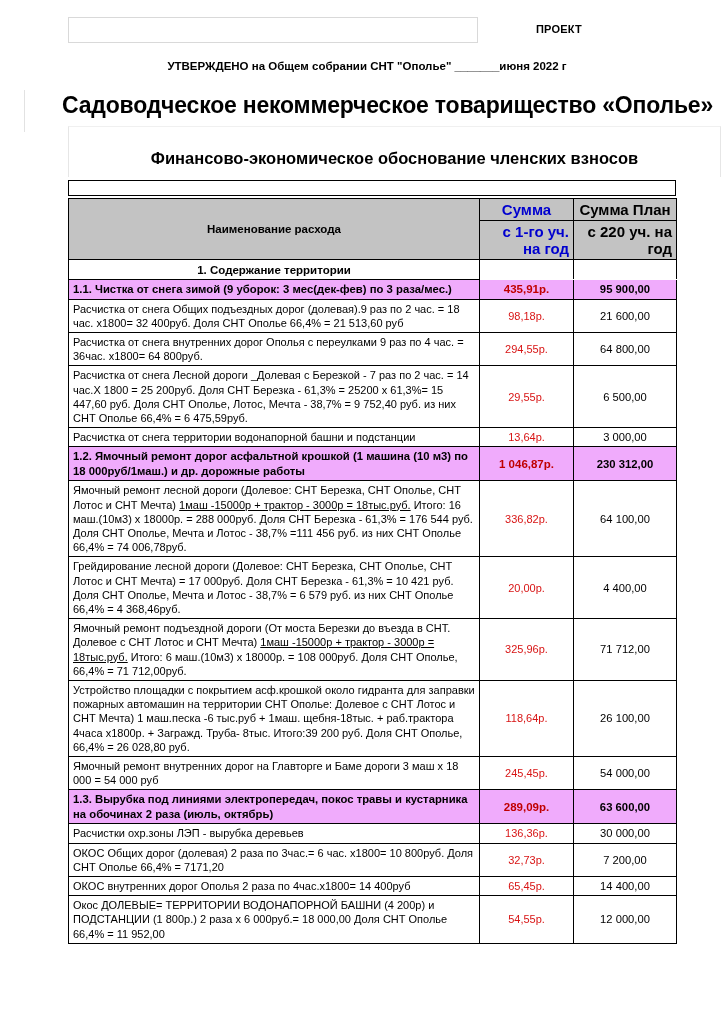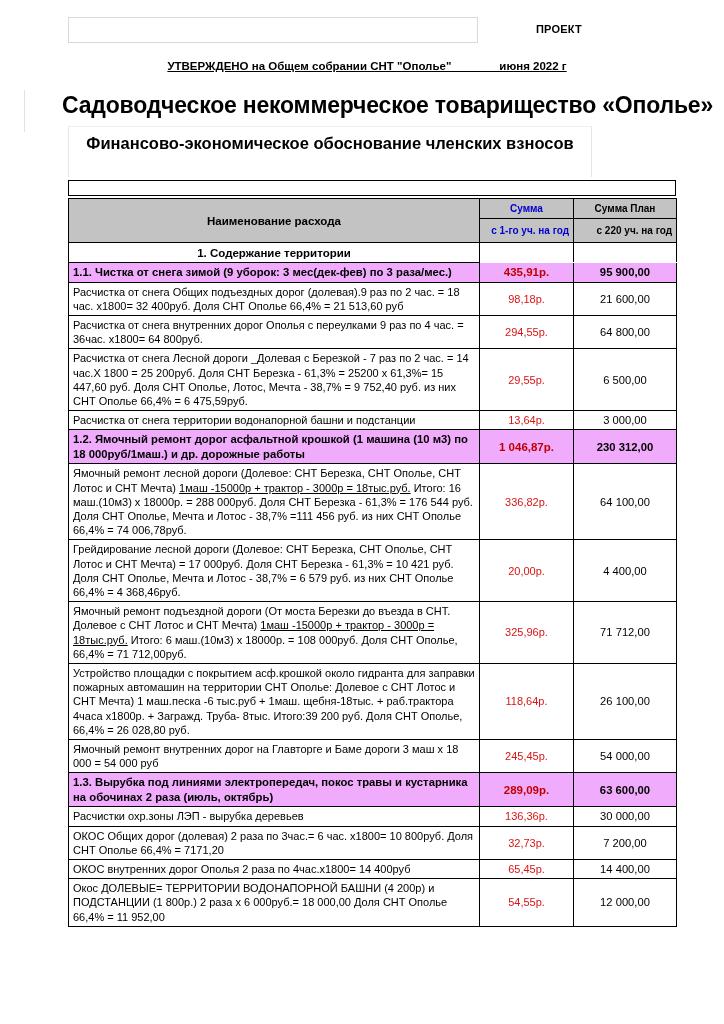--- a/index.html
+++ b/index.html
@@ -44,21 +44,20 @@
   .approved-line {
     position: absolute;
     left: 0;
     top: 60px;
     width: 724px;
     text-align: center;
     font-size: 11.5px;
     font-weight: bold;
     padding-left: 10px;
     box-sizing: border-box;
-    text-decoration: underline;
   }
 
   
   .left-rule {
     position: absolute;
     left: 24px;
     top: 90px;
     width: 1px;
     height: 42px;
     background: #e2e2e2;
@@ -74,31 +73,31 @@
     font-weight: bold;
     letter-spacing: -.2px;
     white-space: nowrap;
   }
 
   
   .doc-title-box {
     position: absolute;
     left: 68px;
     top: 126px;
-    width: 524px;
+    width: 653px;
     height: 51px;
     border-left: 1px solid #e6e6e6;
     border-right: 1px solid #e6e6e6;
     border-top: 1px solid #f0f0f0;
     box-sizing: border-box;
     text-align: center;
     font-size: 16.5px;
     font-weight: bold;
     line-height: 25px;
-    padding-top: 4px;
+    padding-top: 19px;
   }
   .doc-title-box span { display: block; }
 
   
   .spacer-row {
     position: absolute;
     left: 68px;
     top: 180px;
     width: 608px;
     height: 16px;
@@ -126,21 +125,21 @@
 
   col.c-name  { width: 411px; }
   col.c-sum   { width: 94px; }
   col.c-plan  { width: 103px; }
 
   
   .hdr-name, .hdr-sub, .hdr-top {
     background: #c3c3c3;
     text-align: center;
     font-weight: bold;
-    font-size: 10px;
+    font-size: 15px;
   }
   .hdr-name { font-size: 11.5px; }
   .hdr-top.blue, .hdr-sub.blue { color: #0000cf; }
   .hdr-top { height: 20px; }
   .hdr-sub { height: 24px; text-align: right; }
 
   
   .section-row td {
     text-align: center;
     font-weight: bold;

